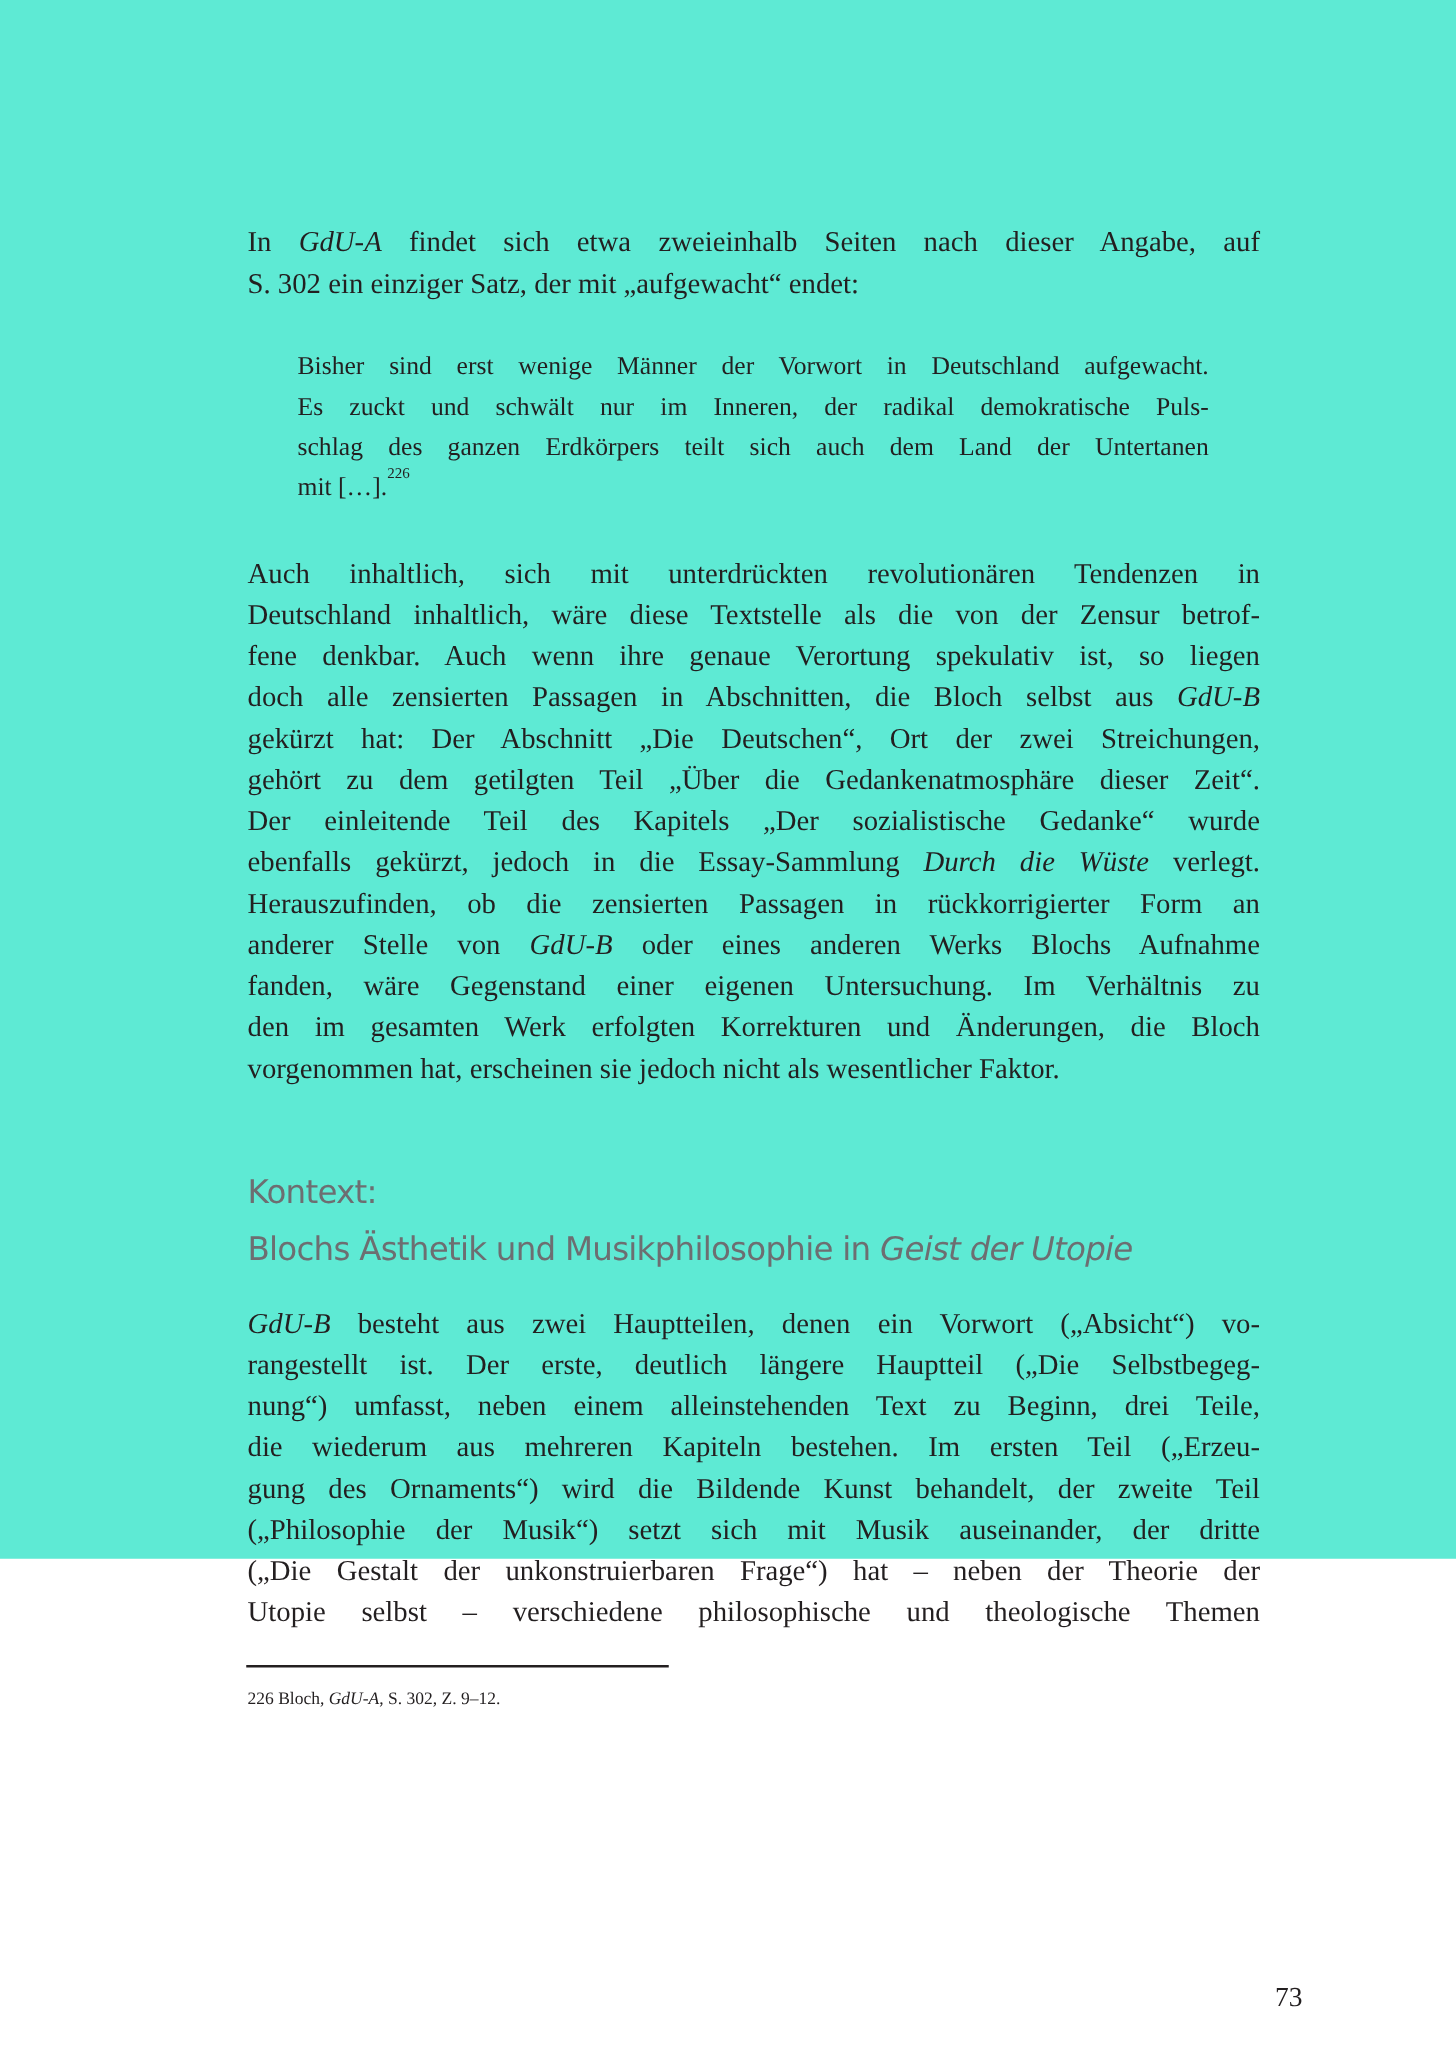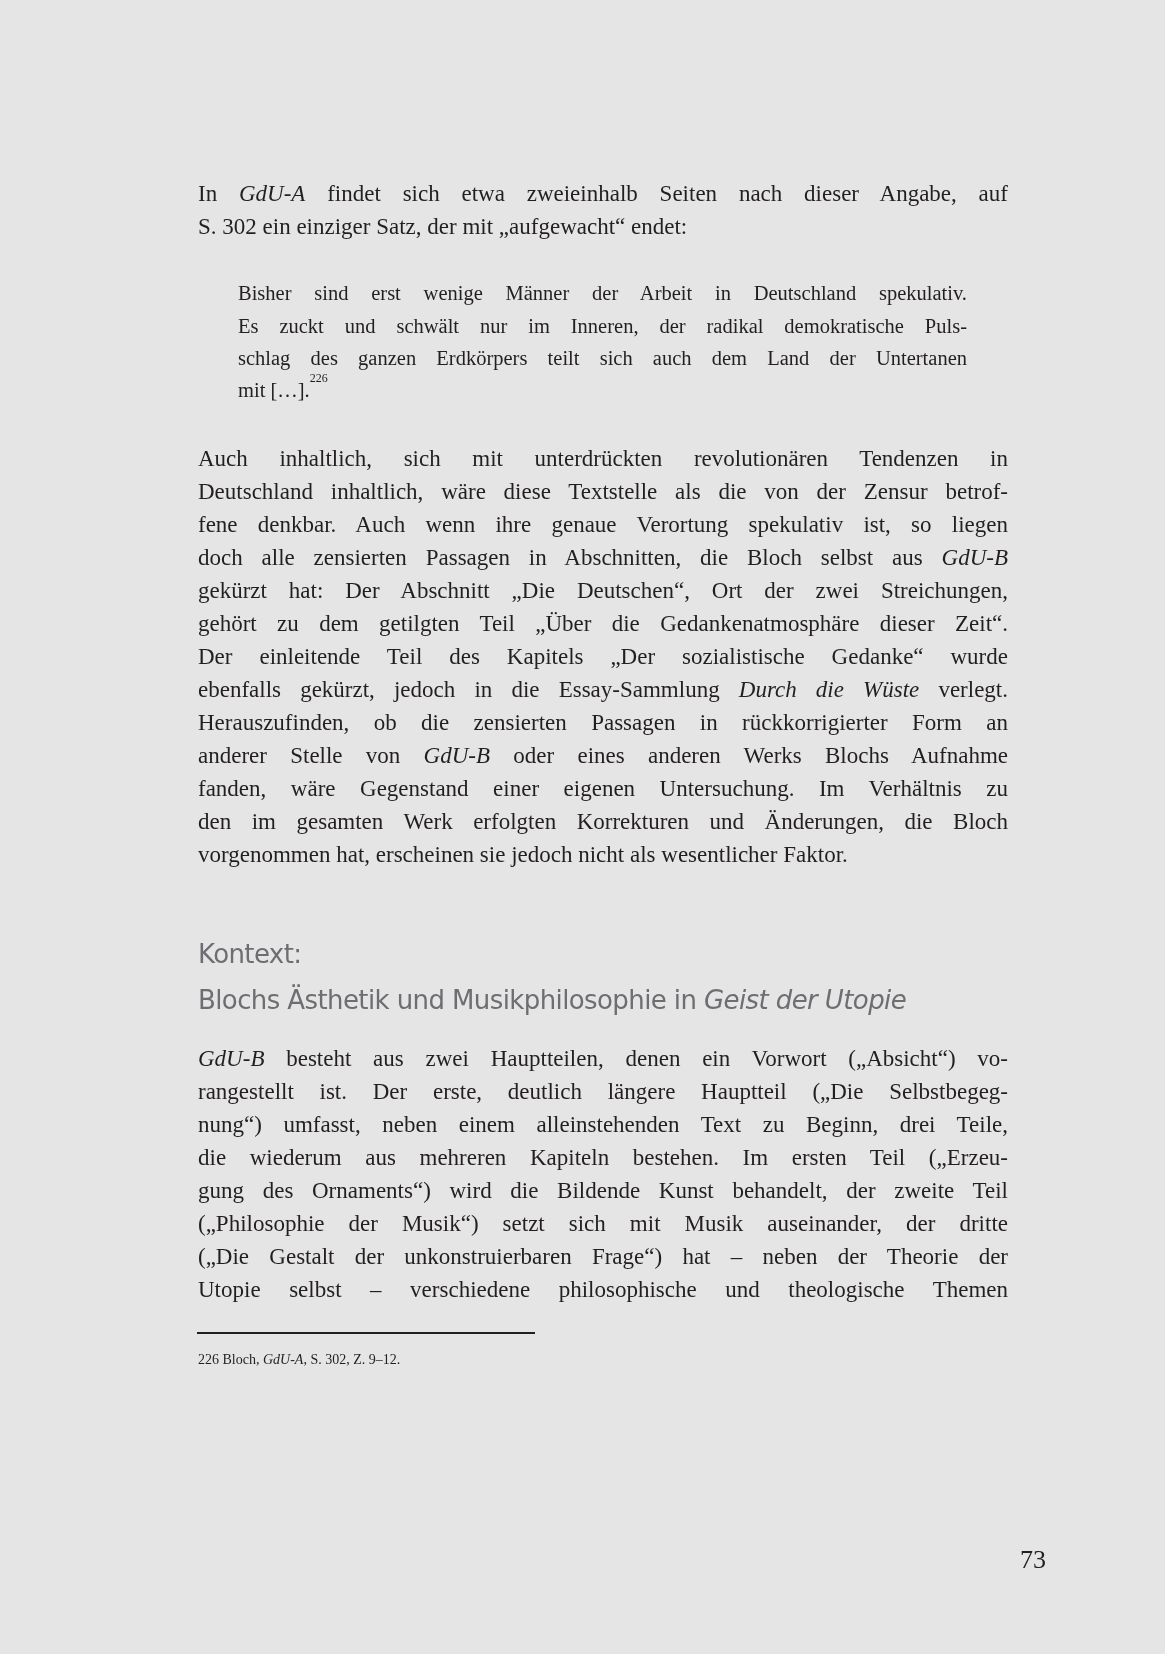--- a/index.html
+++ b/index.html
@@ -1,41 +1,41 @@
 <!DOCTYPE html>
 <html><head>
 <meta charset="utf-8">
 <style>
   html, body { margin: 0; padding: 0; background: #ffffff; }
   body { width: 1165px; height: 1654px; position: relative; overflow: hidden; }
-  .page { position: absolute; left: 0; top: 0; width: 1165px; height: 1654px; background: #e5e5e5; }
+  .page { position: absolute; left: 0; top: 0; width: 1165px; height: 1247px; background: #5eead4; }
   .serif { font-family: "Liberation Serif", "DejaVu Serif", serif; color: #231f20; }
   .line { position: absolute; left: 198px; width: 810px; white-space: nowrap; font-size: 23px; line-height: 33px; height: 33px; text-align: justify; text-align-last: justify; }
   .line.last { text-align-last: left; }
   .qline { position: absolute; left: 238px; width: 729px; white-space: nowrap; font-size: 20.5px; line-height: 32px; height: 32px; text-align: justify; text-align-last: justify; }
   .qline.last { text-align-last: left; }
   .heading { position: absolute; left: 198px; font-family: "DejaVu Sans", "Liberation Sans", sans-serif; color: #6d6e71; font-size: 26px; line-height: 46px; white-space: nowrap; letter-spacing: -0.6px; text-align: center; }
   sup.fnref { font-size: 12px; position: relative; top: -2px; vertical-align: top; line-height: 1; }
   .rule { position: absolute; left: 197px; top: 1332px; width: 338px; height: 2px; background: #231f20; }
   .footnote { position: absolute; left: 198px; top: 1348px; font-size: 14px; line-height: 24px; white-space: nowrap; }
-  .pagenum { position: absolute; left: 1020px; top: 1547px; font-size: 26px; line-height: 26px; }
+  .pagenum { position: absolute; left: 1020px; top: 1585px; font-size: 22px; line-height: 26px; }
   i { font-style: italic; }
 </style>
 </head>
 <body>
 
 <div class="page serif">
 
   <div>
     <div class="line" style="top:177px;"><span>In </span><i>GdU-A</i><span> findet sich etwa zweieinhalb Seiten nach dieser Angabe, auf</span></div>
     <div class="line last" style="top:210px;"><span>S. 302 ein einziger Satz, der mit „aufgewacht“ endet:</span></div>
   </div>
 
   <div>
-    <div class="qline" style="top:277px;">Bisher sind erst wenige Männer der Arbeit in Deutschland spekulativ.</div>
+    <div class="qline" style="top:277px;">Bisher sind erst wenige Männer der Vorwort in Deutschland aufgewacht.</div>
     <div class="qline" style="top:310px;">Es zuckt und schwält nur im Inneren, der radikal demokratische Puls-</div>
     <div class="qline" style="top:342px;">schlag des ganzen Erdkörpers teilt sich auch dem Land der Untertanen</div>
     <div class="qline last" style="top:374px;"><span>mit […].</span><sup class="fnref">226</sup></div>
   </div>
 
   <div>
     <div class="line" style="top:442px;"><span>Auch inhaltlich, sich mit unterdrückten revolutionären Tendenzen in</span></div>
     <div class="line" style="top:475px;"><span>Deutschland inhaltlich, wäre diese Textstelle als die von der Zensur betrof-</span></div>
     <div class="line" style="top:508px;"><span>fene denkbar. Auch wenn ihre genaue Verortung spekulativ ist, so liegen</span></div>
     <div class="line" style="top:541px;"><span>doch alle zensierten Passagen in Abschnitten, die Bloch selbst aus </span><i>GdU-B</i></div>

